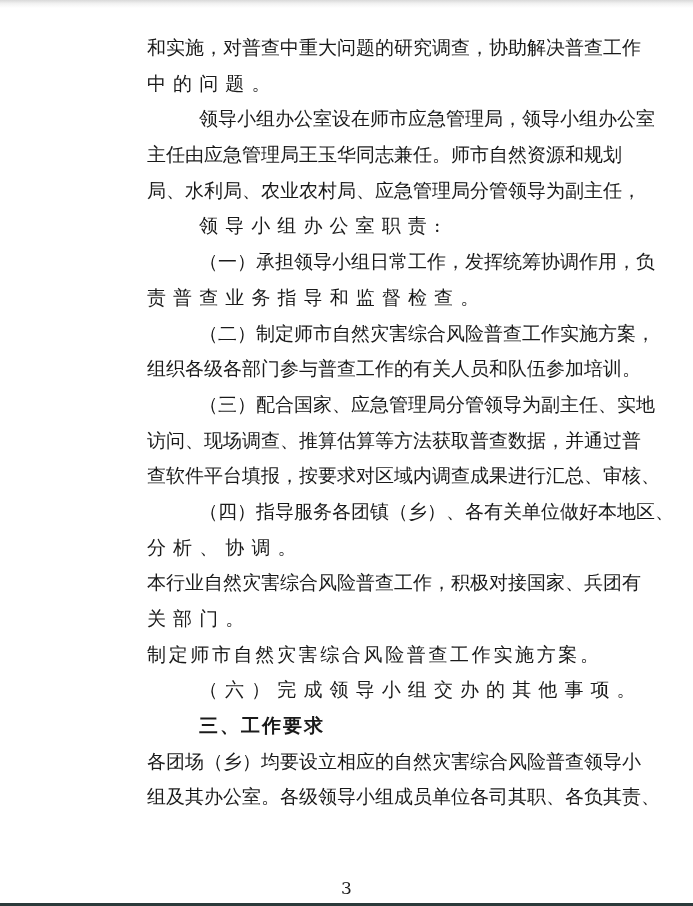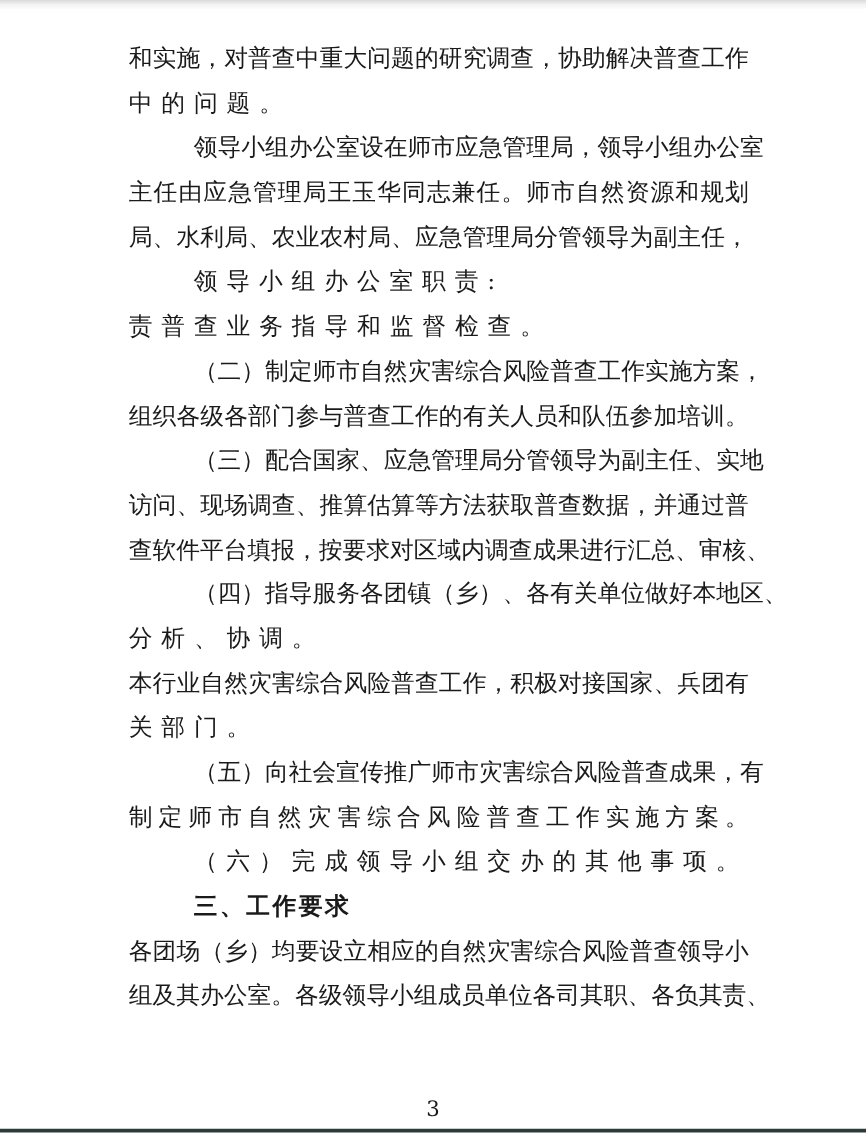--- a/index.html
+++ b/index.html
@@ -26,20 +26,21 @@
     left: 103px;
     top: 30px;
     width: 496px;
   }
   .line {
     height: 35.7px;
     line-height: 35.7px;
     font-size: 19px;
     white-space: nowrap;
     letter-spacing: 7.1px;
+    margin-left: 44px;
   }
   .line.justify {
     text-align: justify;
     text-align-last: justify;
     letter-spacing: 0;
   }
   .indent { padding-left: 52px; }
   .heading {
     font-family: Liberation Sans, sans-serif;
     font-weight: bold;
@@ -65,31 +66,31 @@
 
 <div class="top-shadow"></div>
 
 <div class="page">
   <div class="line justify">和实施，对普查中重大问题的研究调查，协助解决普查工作</div>
   <div class="line">中的问题。</div>
   <div class="line justify indent">领导小组办公室设在师市应急管理局，领导小组办公室</div>
   <div class="line justify">主任由应急管理局王玉华同志兼任。师市自然资源和规划</div>
   <div class="line justify">局、水利局、农业农村局、应急管理局分管领导为副主任，</div>
   <div class="line indent">领导小组办公室职责:</div>
+  <div class="line justify indent">（一）承担领导小组日常工作，发挥统筹协调作用，负</div>
   <div class="line">责普查业务指导和监督检查。</div>
   <div class="line justify indent">（二）制定师市自然灾害综合风险普查工作实施方案，</div>
   <div class="line justify">组织各级各部门参与普查工作的有关人员和队伍参加培训。</div>
   <div class="line justify indent">（三）配合国家、应急管理局分管领导为副主任、实地</div>
   <div class="line justify">访问、现场调查、推算估算等方法获取普查数据，并通过普</div>
   <div class="line justify">查软件平台填报，按要求对区域内调查成果进行汇总、审核、</div>
   <div class="line justify indent">（四）指导服务各团镇（乡）、各有关单位做好本地区、</div>
   <div class="line">分析、协调。</div>
   <div class="line justify">本行业自然灾害综合风险普查工作，积极对接国家、兵团有</div>
   <div class="line">关部门。</div>
-  <div class="line justify indent">（五）向社会宣传推广师市灾害综合风险普查成果，有</div>
   <div class="line justify">制定师市自然灾害综合风险普查工作实施方案。</div>
   <div class="line indent">（六）完成领导小组交办的其他事项。</div>
   <div class="line indent heading">三、工作要求</div>
   <div class="line justify">各团场（乡）均要设立相应的自然灾害综合风险普查领导小</div>
   <div class="line justify">组及其办公室。各级领导小组成员单位各司其职、各负其责、</div>
 </div>
 
 <div class="page-number">3</div>
 
 <div class="bottom-bar"></div>

